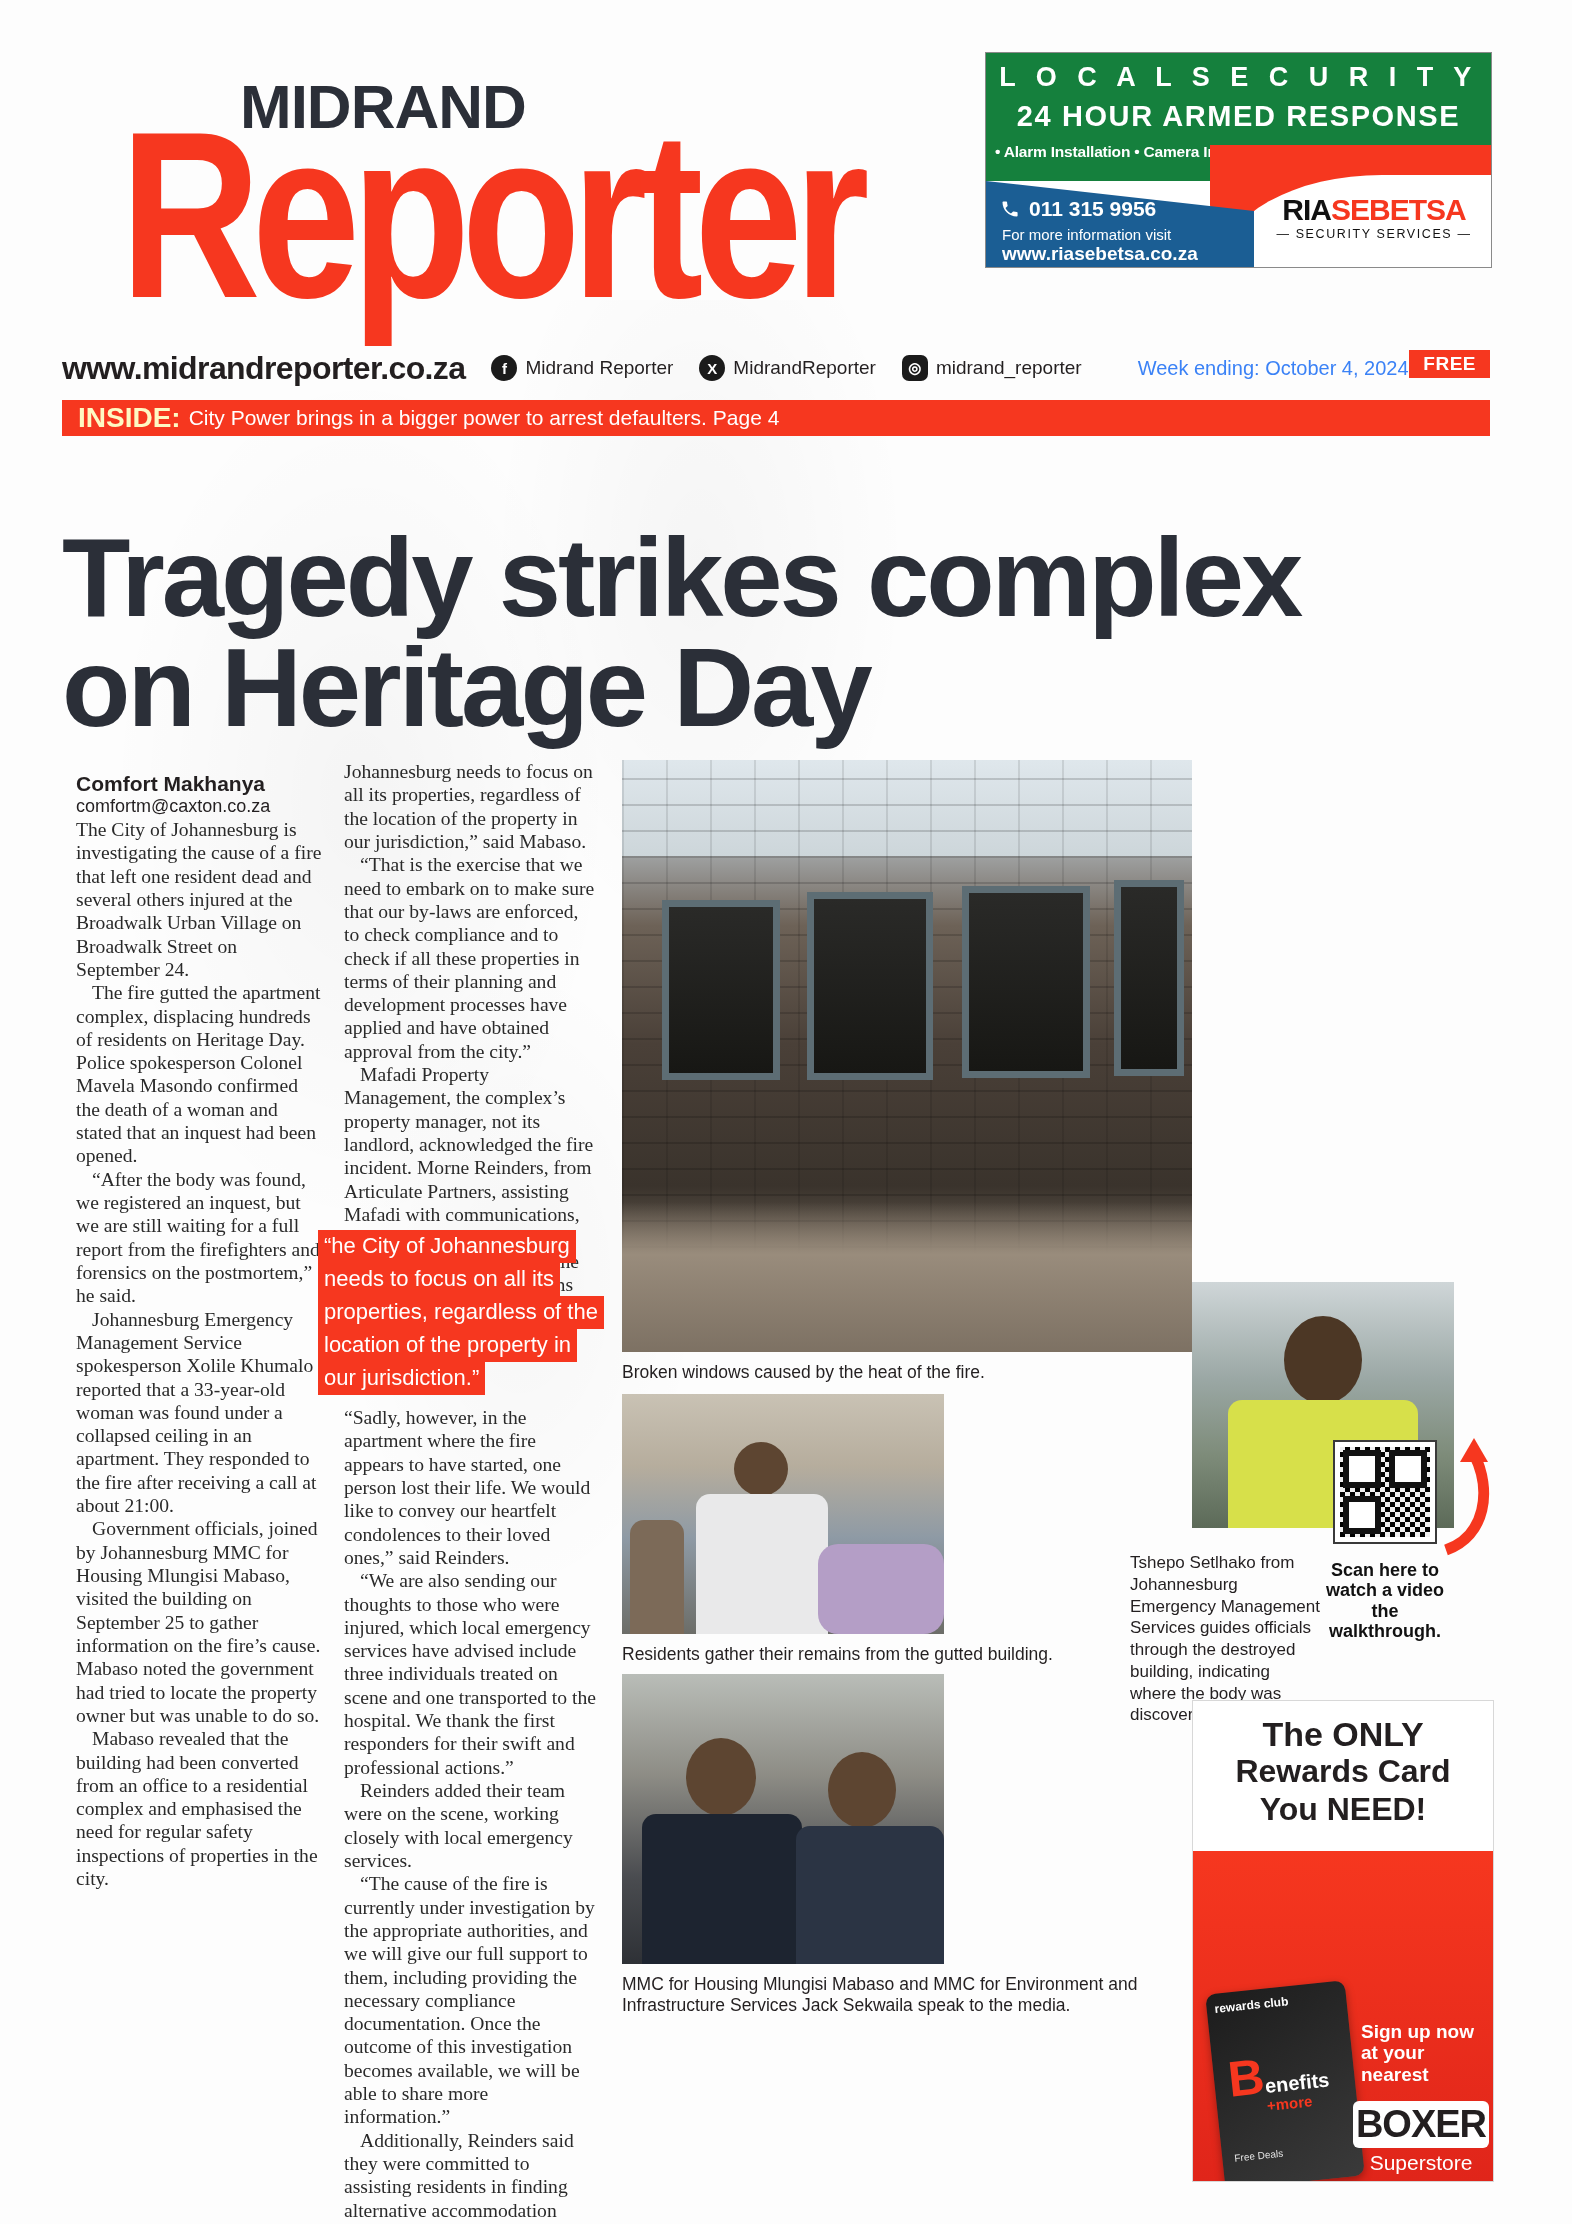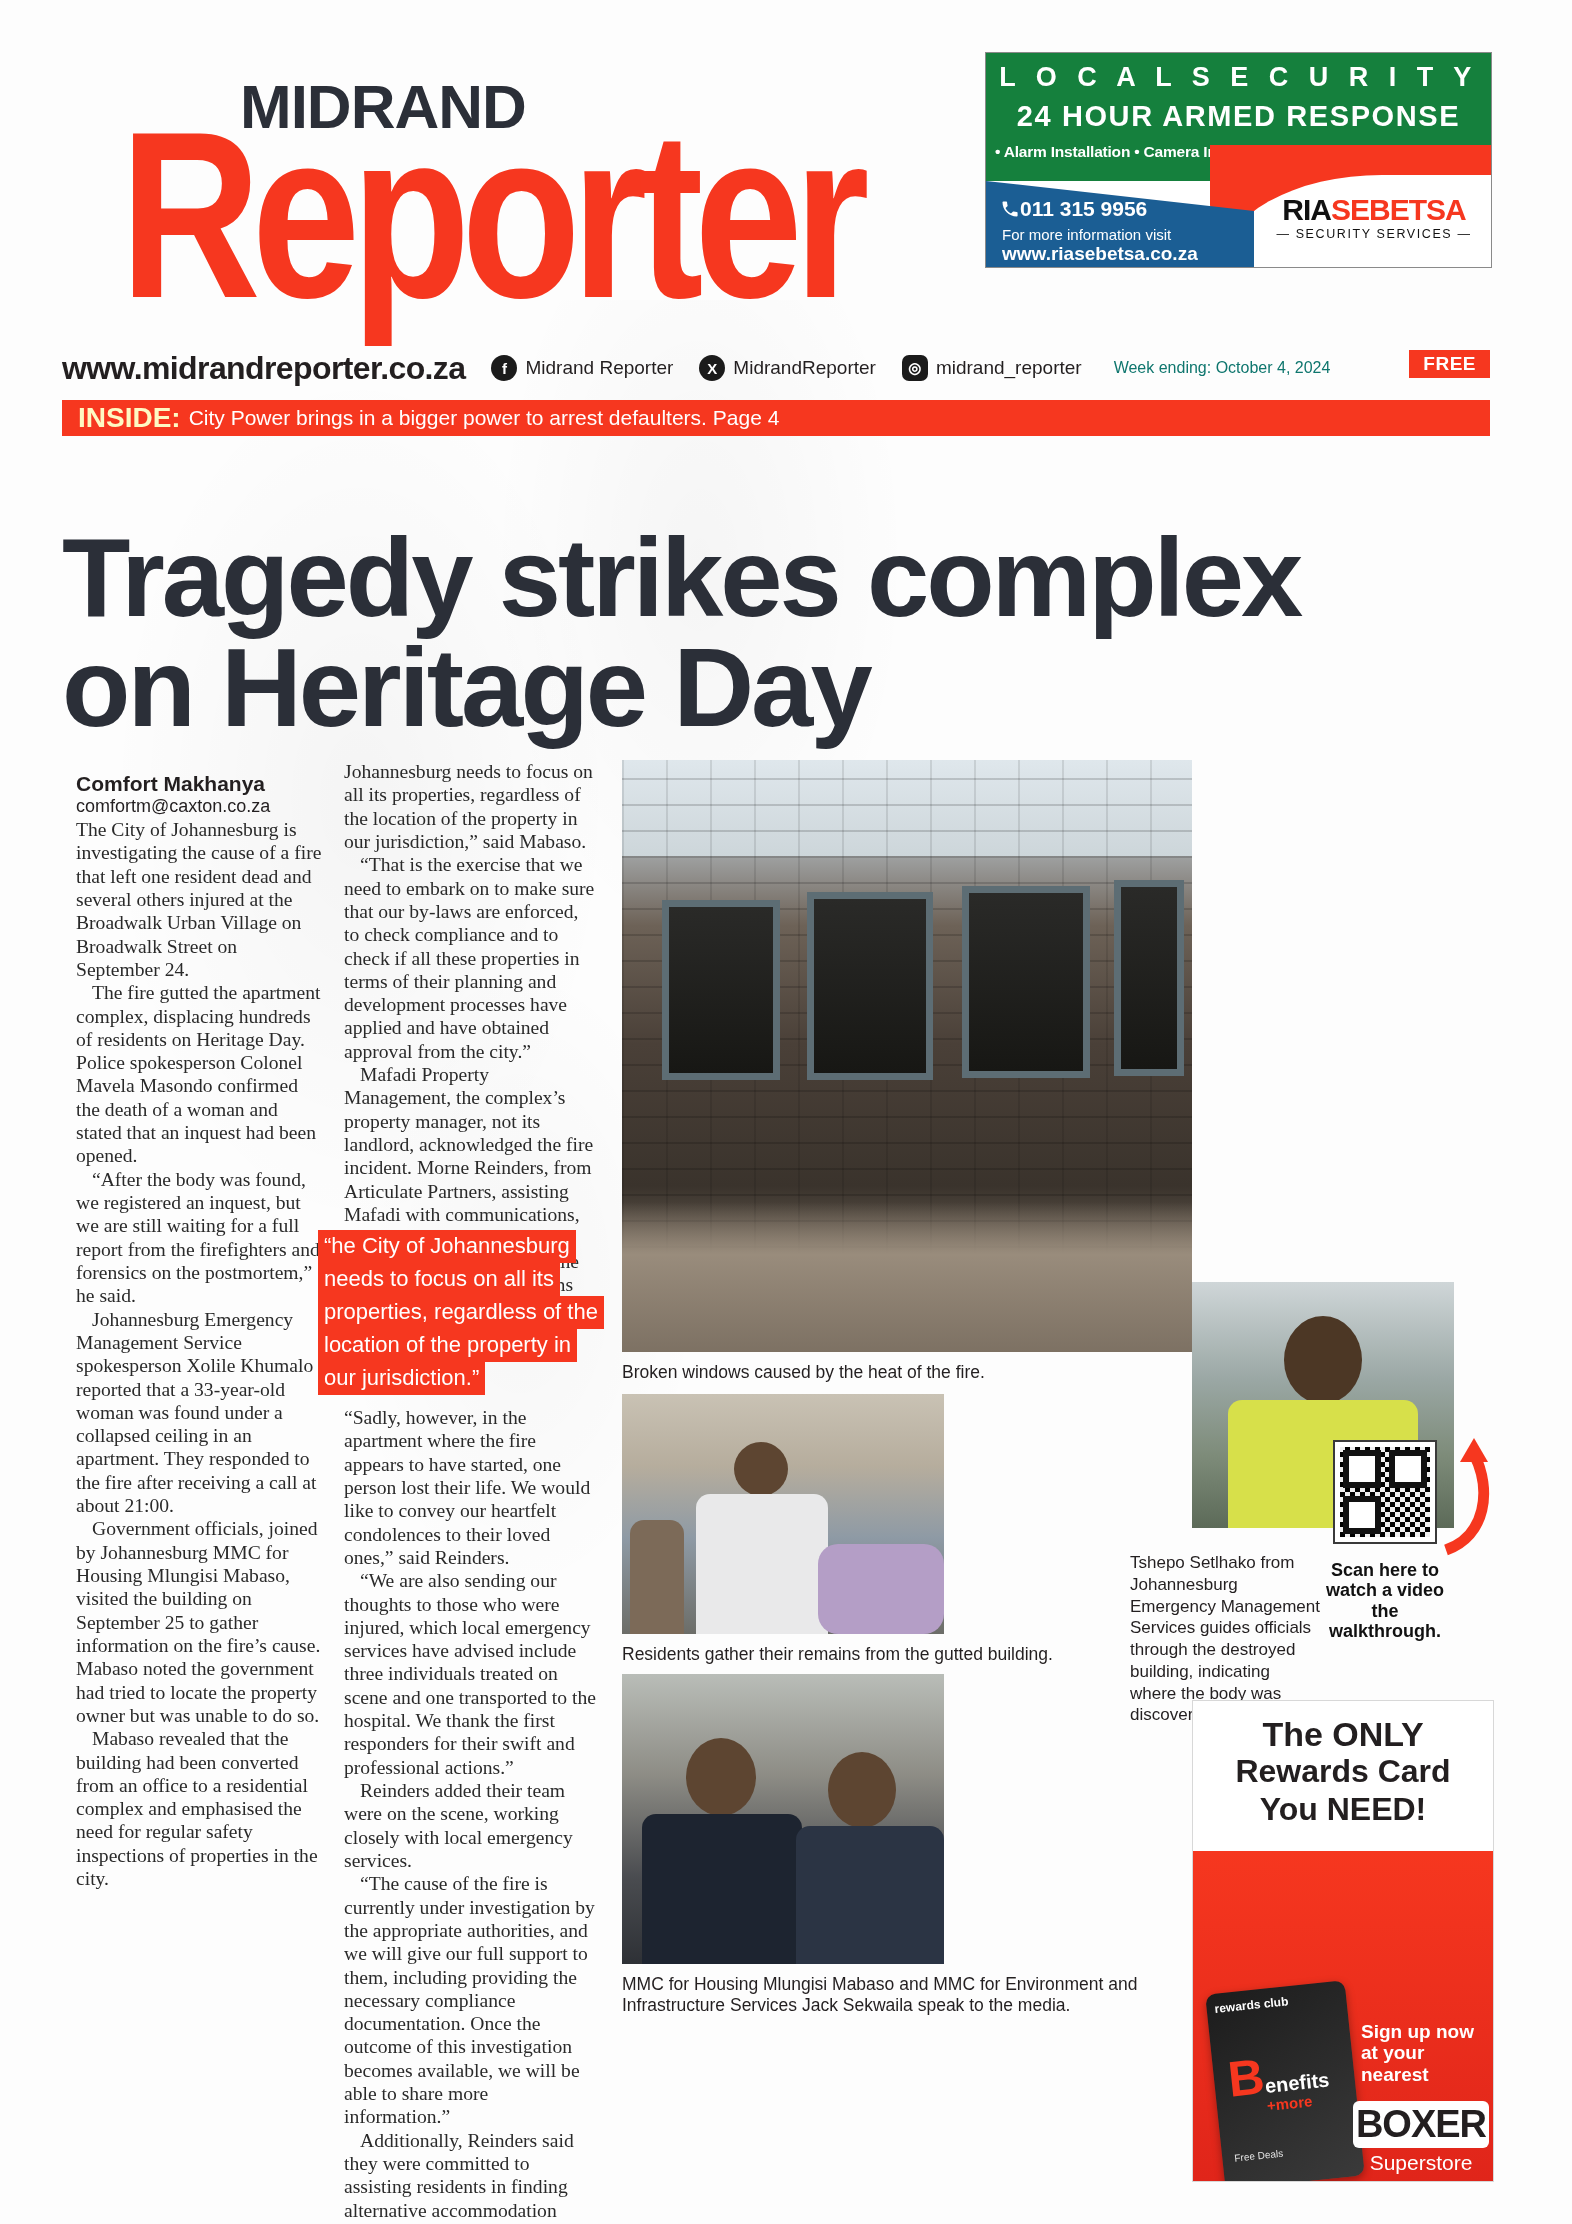--- a/index.html
+++ b/index.html
@@ -54,38 +54,38 @@
   .sec-l3{position:absolute;left:0;top:90px;width:505px;text-align:center;
     color:#fff;font-size:15.5px;font-weight:bold;letter-spacing:-0.2px;}
   .sec-bot{position:absolute;left:0;top:128px;width:505px;height:86px;background:#ffffff;}
   .sec-blue{position:absolute;left:0;top:0;width:268px;height:86px;background:#1b5e94;
     clip-path:polygon(0 0,268px 30px,268px 86px,0 86px);}
   .sec-curve{position:absolute;left:224px;top:-36px;width:300px;height:130px;background:#f6371f;
     border-bottom-left-radius:150px 70px;}
   .sec-white{position:absolute;left:236px;top:-6px;width:280px;height:100px;background:#fff;
     border-top-left-radius:160px 90px;}
   .sec-phone{position:absolute;left:14px;top:16px;color:#fff;font-size:21px;font-weight:bold;
-    display:flex;align-items:center;gap:0;}
+    display:flex;align-items:center;gap:9px;}
   .sec-info{position:absolute;left:16px;top:45px;color:#fff;font-size:15px;}
   .sec-url{position:absolute;left:16px;top:62px;color:#fff;font-size:19px;font-weight:bold;}
   .ria-logo{position:absolute;left:283px;top:14px;width:210px;text-align:center;}
   .ria-name{font-size:30px;font-weight:bold;letter-spacing:-1px;line-height:1;}
   .ria-name .ria{color:#111;}
   .ria-name .seb{color:#f6371f;}
   .ria-sub{font-size:12.5px;letter-spacing:1.6px;color:#111;margin-top:2px;}
 
   
   .socialbar{position:absolute;left:62px;top:348px;width:1428px;height:40px;
     display:flex;align-items:center;gap:26px;}
   .site-url{font-size:32px;font-weight:bold;color:#231f20;letter-spacing:-0.6px;}
   .soc{display:flex;align-items:center;gap:8px;font-size:19px;color:#231f20;}
   .soc-ic{width:26px;height:26px;border-radius:50%;background:#1b1b1b;color:#fff;
     display:flex;align-items:center;justify-content:center;font-size:15px;font-weight:bold;}
   .soc-ic.ig{border-radius:7px;background:#1b1b1b;}
-  .weekend{font-size:16px;color:#0f766e;margin-left:6px;}
+  .weekend{font-size:20px;color:#3b82f6;margin-left:30px;}
   .free-badge{position:absolute;right:0;top:2px;background:#f6371f;color:#fff;
     font-size:19px;font-weight:bold;padding:3px 14px;letter-spacing:0.5px;}
 
   
   .inside{position:absolute;left:62px;top:400px;width:1428px;height:36px;background:#f6371f;
     display:flex;align-items:center;padding-left:16px;box-sizing:border-box;}
   .inside b{color:#fef9c3;font-size:28px;font-weight:bold;margin-right:8px;}
   .inside span{color:#fff;font-size:21px;}
 
   

